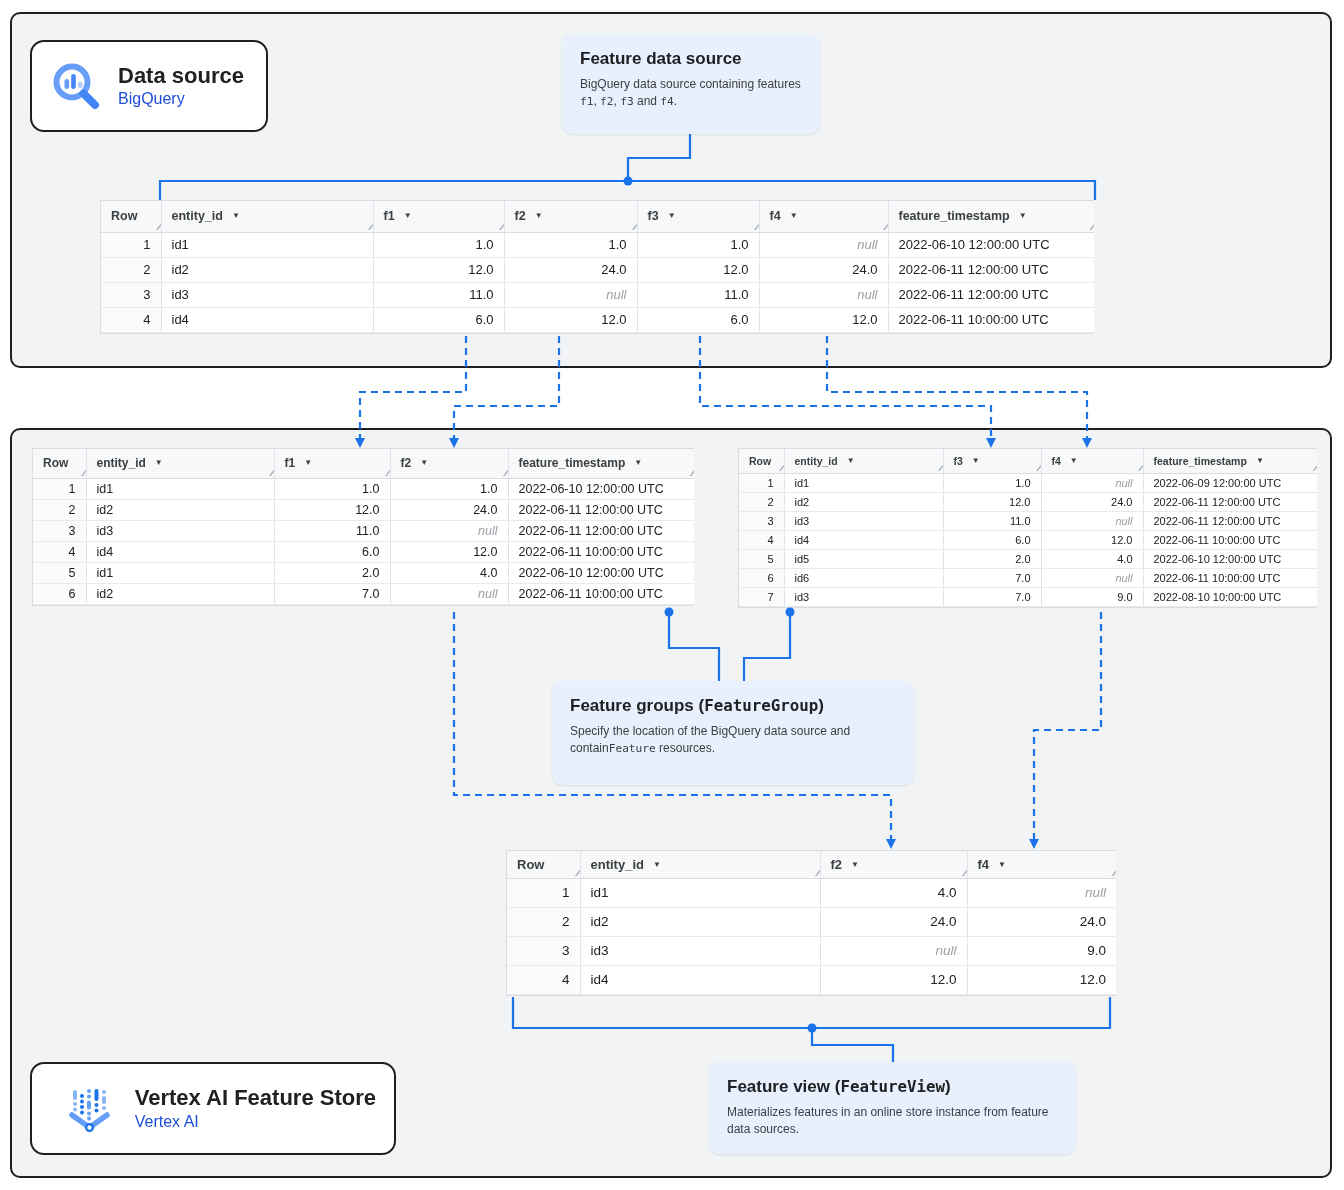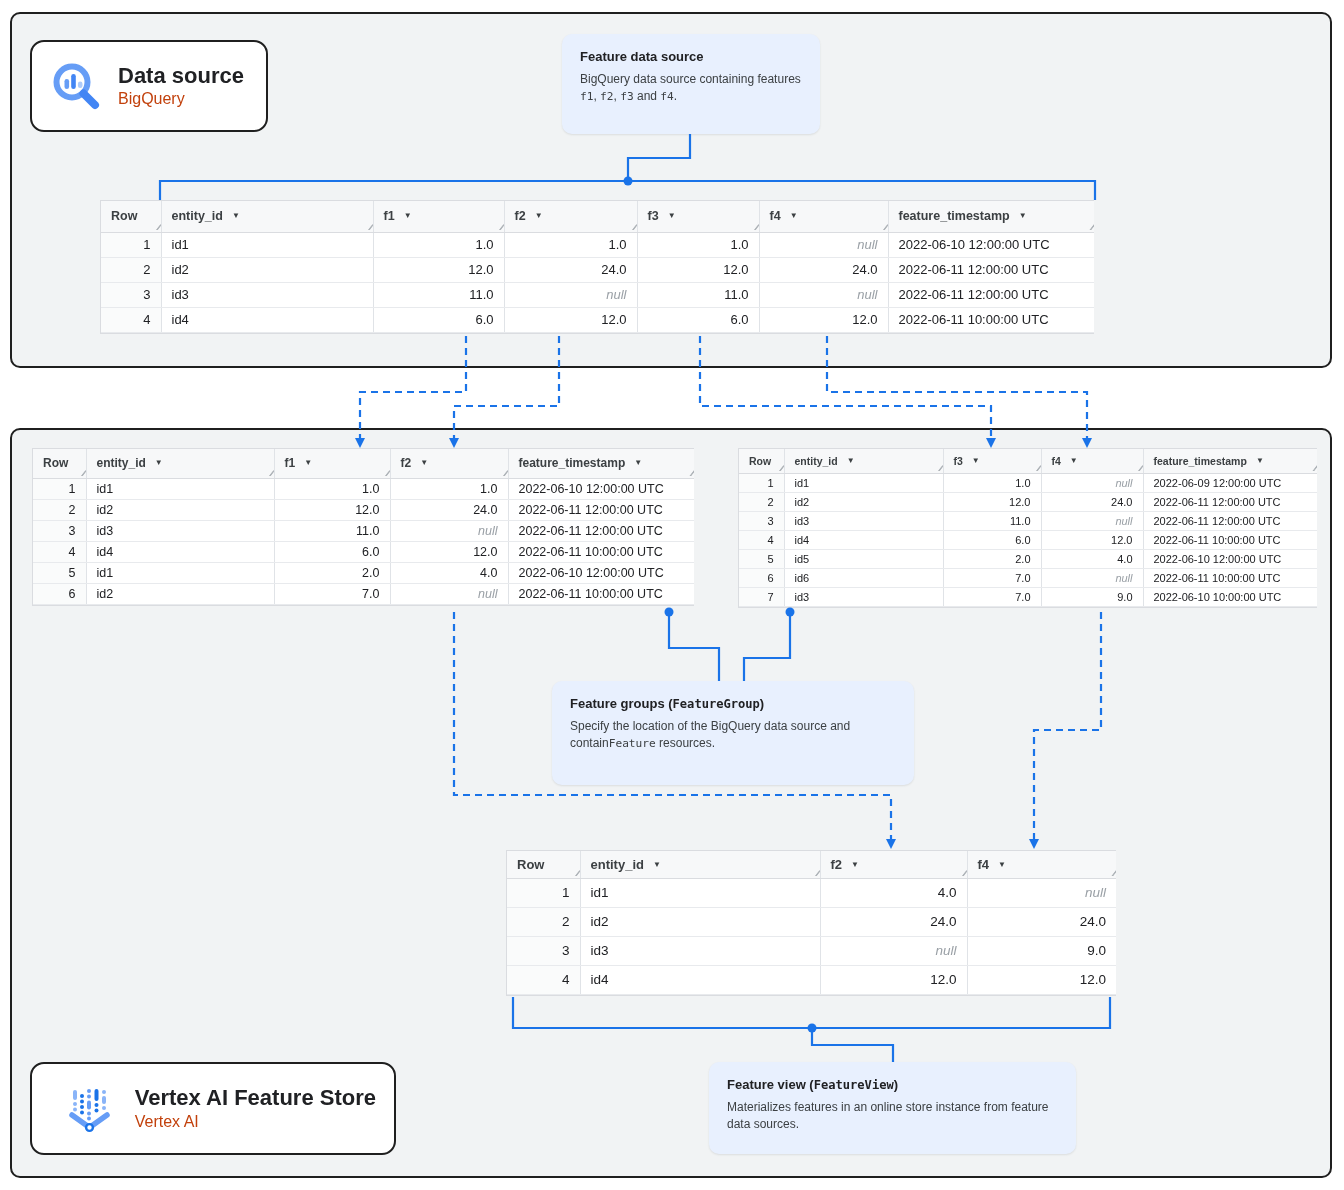--- a/index.html
+++ b/index.html
@@ -8,29 +8,29 @@
   .section{position:absolute;background:#f1f3f4;border:2px solid #1f1f1f;border-radius:10px;box-sizing:border-box;}
   #source-section{left:10px;top:12px;width:1322px;height:356px;}
   #store-section{left:10px;top:428px;width:1322px;height:750px;}
 
   
   .badge{position:absolute;background:#ffffff;border:2.5px solid #1f1f1f;border-radius:14px;
          box-sizing:border-box;display:flex;align-items:center;gap:16px;padding:0 18px;z-index:3;}
   #datasource-badge{left:30px;top:40px;width:238px;height:92px;}
   #vertex-badge{left:30px;top:1062px;width:366px;height:93px;justify-content:flex-end;}
   .badge .b-title{font-size:22px;font-weight:bold;color:#202124;line-height:1.25;}
-  .badge .b-sub{font-size:16px;color:#c2410c;line-height:1.3;}
+  .badge .b-sub{font-size:16px;color:#1d4ed8;line-height:1.3;}
 
   
   .callout{position:absolute;background:#e8f0fe;border-radius:10px;box-sizing:border-box;
            padding:15px 18px;z-index:3;box-shadow:0 1px 2px rgba(60,64,67,.12);}
   #feature-data-callout{left:562px;top:34px;width:258px;height:100px;}
   #feature-groups-callout{left:552px;top:681px;width:362px;height:104px;}
   #feature-view-callout{left:709px;top:1062px;width:367px;height:92px;}
-  .callout .c-title{font-size:13px;font-weight:bold;color:#202124;margin-bottom:7px;}
+  .callout .c-title{font-size:17px;font-weight:bold;color:#202124;margin-bottom:7px;}
   .callout .c-body{font-size:12px;color:#3c4043;line-height:1.45;}
   .mono{font-family:"DejaVu Sans Mono","Liberation Mono",monospace;font-size:.93em;}
 
   
   .dtable{position:absolute;z-index:2;background:#a21caf;border:1px solid #dadce0;box-sizing:border-box;}
   .dtable table{border-collapse:collapse;table-layout:fixed;width:100%;}
   .dtable th,.dtable td{border-right:1px solid #e0e3e7;border-bottom:1px solid #e8eaed;
       padding:0 10px;box-sizing:border-box;white-space:nowrap;overflow:hidden;}
   .dtable th:last-child,.dtable td:last-child{border-right:none;}
   .dtable th{position:relative;background:#f7f8f9;color:#3c4043;font-weight:bold;text-align:left;
@@ -283,21 +283,21 @@
             <td class="al-l">id6</td>
             <td class="al-r">7.0</td>
             <td class="al-r null">null</td>
             <td class="al-l">2022-06-11 10:00:00 UTC</td>
           </tr>
           <tr>
             <td class="al-r rowcol">7</td>
             <td class="al-l">id3</td>
             <td class="al-r">7.0</td>
             <td class="al-r">9.0</td>
-            <td class="al-l">2022-06-10 10:00:00 UTC</td>
+            <td class="al-l">2022-08-10 10:00:00 UTC</td>
           </tr>
         </tbody>
       </table>
     </div>
 
   <div class="dtable" id="view-table">
       <table>
         <colgroup>
           <col style="width: 73px;">
           <col style="width: 240px;">

